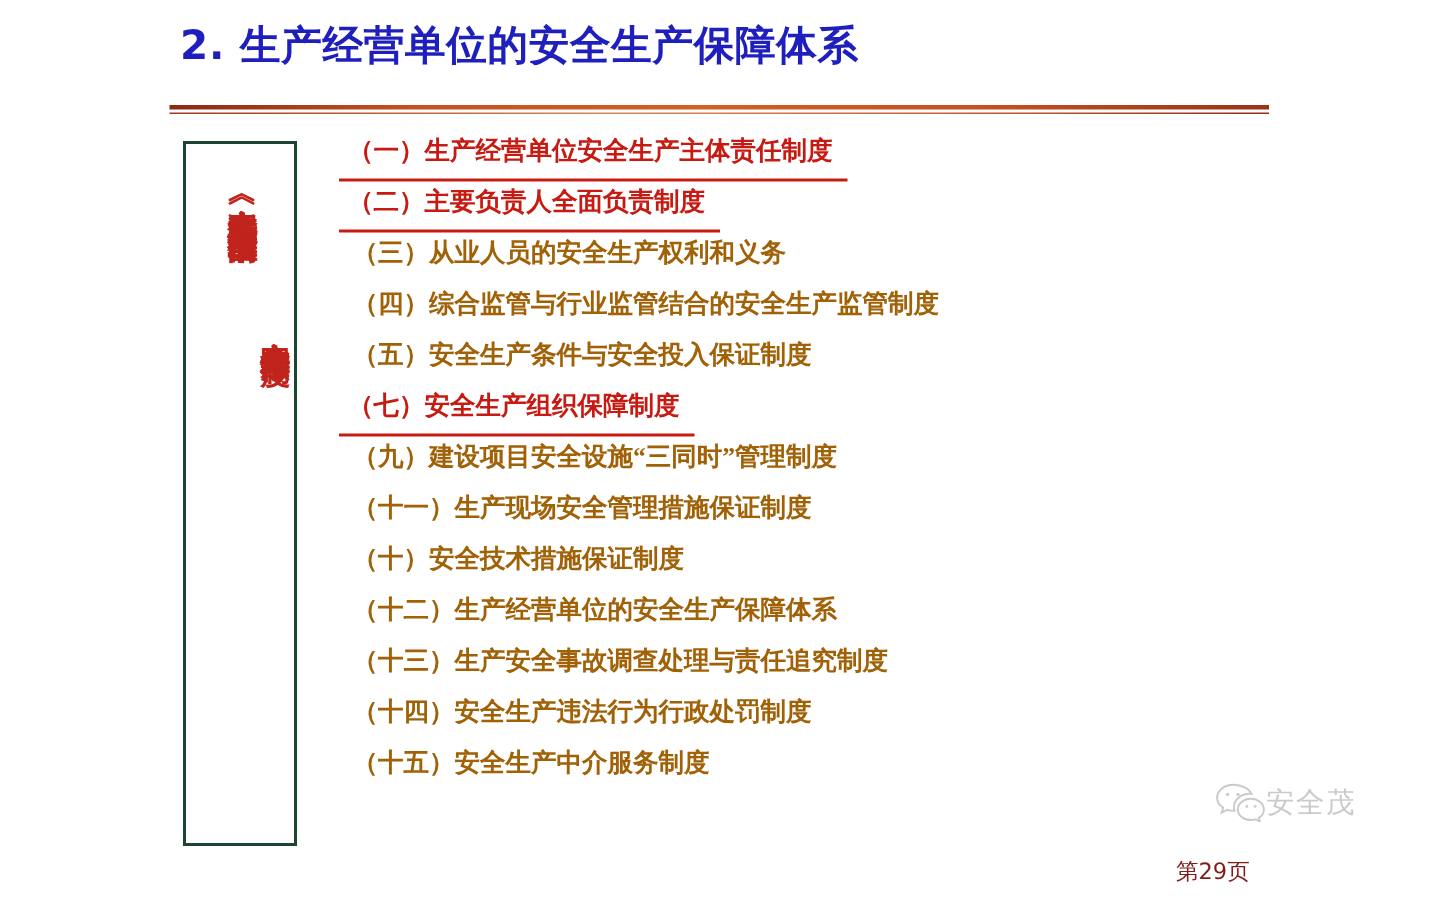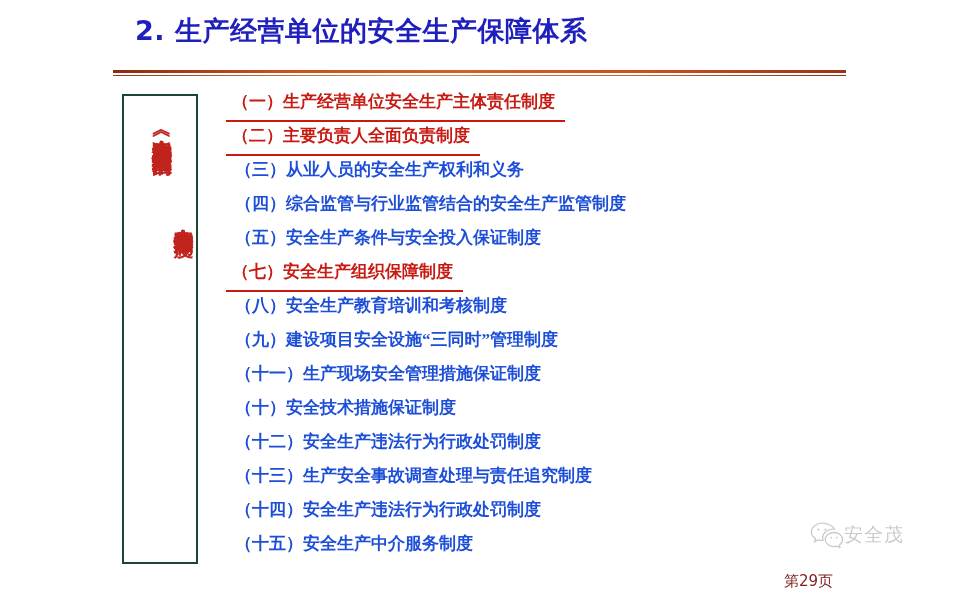--- a/index.html
+++ b/index.html
@@ -22,21 +22,20 @@
   #slide-title {
     position: absolute;
     left: 120px;
     top: 14px;
     font-size: 27px;
     font-weight: bold;
     color: #1f1fbe;
     letter-spacing: 0.5px;
     white-space: nowrap;
     line-height: 1.25;
-    margin-left: 15px;
   }
 
   
   .divider-wrap {
     position: absolute;
     left: 113px;
     top: 70px;
     width: 733px;
     height: 8px;
   }
@@ -105,21 +104,21 @@
     font-family: "DejaVu Sans", "Liberation Sans", sans-serif;
     font-weight: bold;
     font-size: 17px;
     white-space: nowrap;
   }
   .item-text {
     display: inline-block;
     padding: 0 3px;
     font-family: Liberation Serif, serif;
   }
-  .list-item.blue .item-text { color: #1d4ed8; }
+  .list-item.blue .item-text { color: #a16207; }
   .list-item.red  .item-text { color: #c71a12; }
   .list-item.red .item-text {
     border-bottom: 2px solid #c71a12;
     padding-bottom: 1px;
     padding-left: 6px;
     padding-right: 10px;
     margin-left: -6px;
   }
 
   
@@ -170,25 +169,24 @@
     </div>
   </div>
 
   <div id="item-list">
     <div class="list-item red"><span class="item-text">（一）生产经营单位安全生产主体责任制度</span></div>
     <div class="list-item red"><span class="item-text">（二）主要负责人全面负责制度</span></div>
     <div class="list-item blue"><span class="item-text">（三）从业人员的安全生产权利和义务</span></div>
     <div class="list-item blue"><span class="item-text">（四）综合监管与行业监管结合的安全生产监管制度</span></div>
     <div class="list-item blue"><span class="item-text">（五）安全生产条件与安全投入保证制度</span></div>
     <div class="list-item red"><span class="item-text">（七）安全生产组织保障制度</span></div>
-    <div class="list-item blue"><span class="item-text">（八）安全生产教育培训和考核制度</span></div>
     <div class="list-item blue"><span class="item-text">（九）建设项目安全设施“三同时”管理制度</span></div>
     <div class="list-item blue"><span class="item-text">（十一）生产现场安全管理措施保证制度</span></div>
     <div class="list-item blue"><span class="item-text">（十）安全技术措施保证制度</span></div>
-    <div class="list-item blue"><span class="item-text">（十二）安全生产违法行为行政处罚制度</span></div>
+    <div class="list-item blue"><span class="item-text">（十二）生产经营单位的安全生产保障体系</span></div>
     <div class="list-item blue"><span class="item-text">（十三）生产安全事故调查处理与责任追究制度</span></div>
     <div class="list-item blue"><span class="item-text">（十四）安全生产违法行为行政处罚制度</span></div>
     <div class="list-item blue"><span class="item-text">（十五）安全生产中介服务制度</span></div>
   </div>
 
   <div id="watermark">
     <span id="wechat-icon">
       <svg width="34" height="26" viewBox="0 0 34 26" xmlns="http://www.w3.org/2000/svg">
         <path d="M12.2 1.2C6.2 1.2 1.4 5.1 1.4 9.9c0 2.7 1.6 5.1 4.1 6.7l-1 3.1 3.6-1.8c1.2.35 2.5.55 3.9.55.35 0 .7-.01 1.05-.04-.3-.8-.45-1.65-.45-2.5 0-4.8 4.7-8.7 10.5-8.7.4 0 .8.02 1.2.06C23.1 4.1 18.2 1.2 12.2 1.2z" fill="none" stroke="#8c8c8c" stroke-width="1.3"></path>
         <circle cx="8.4" cy="7.6" r="1.1" fill="#8c8c8c"></circle>

